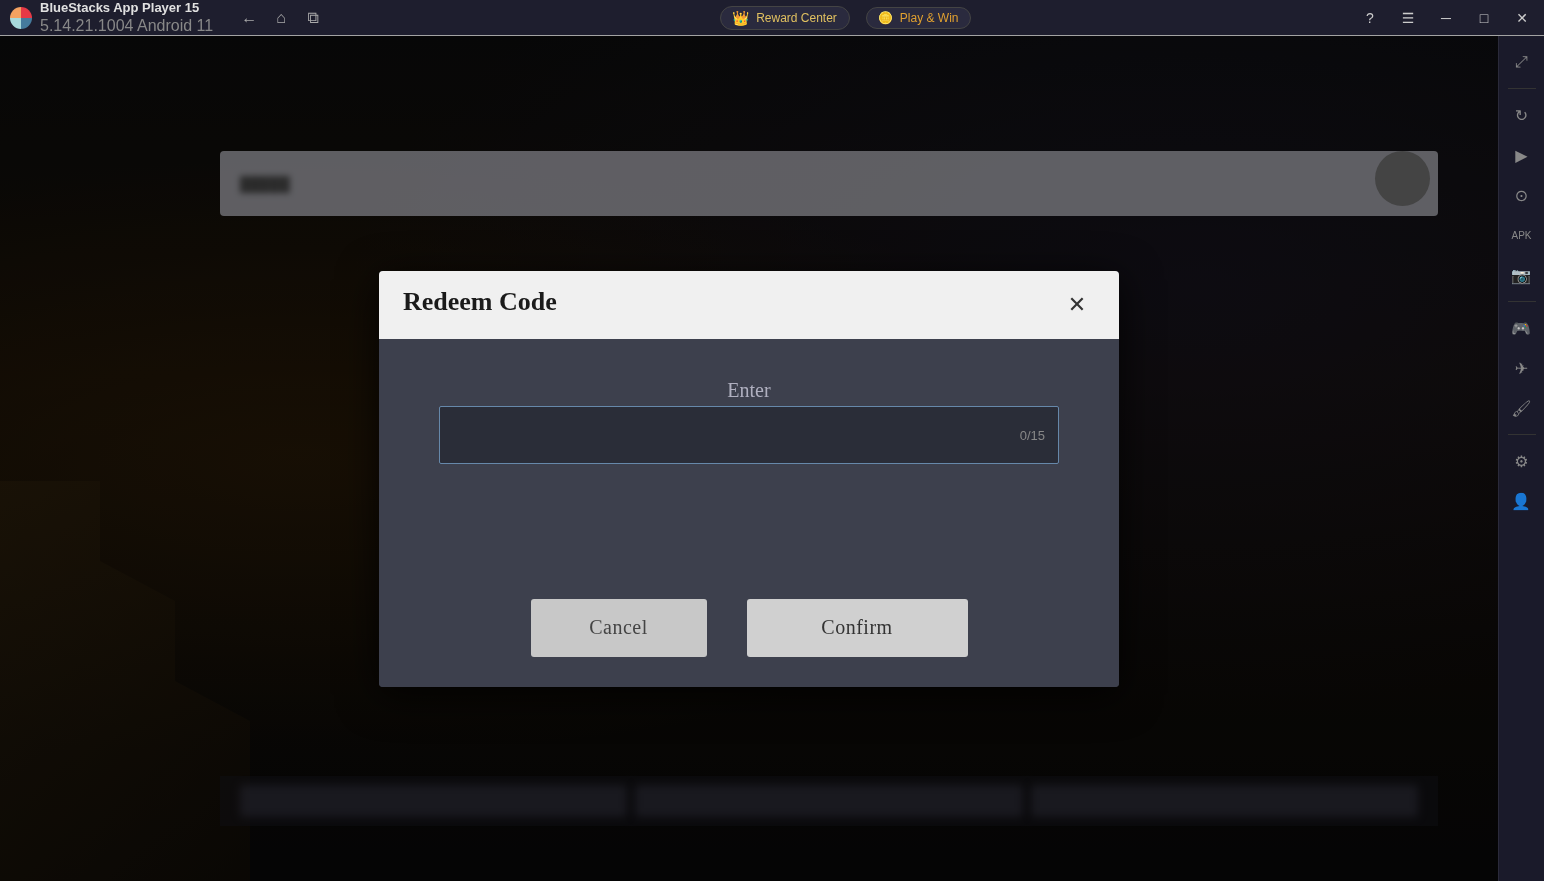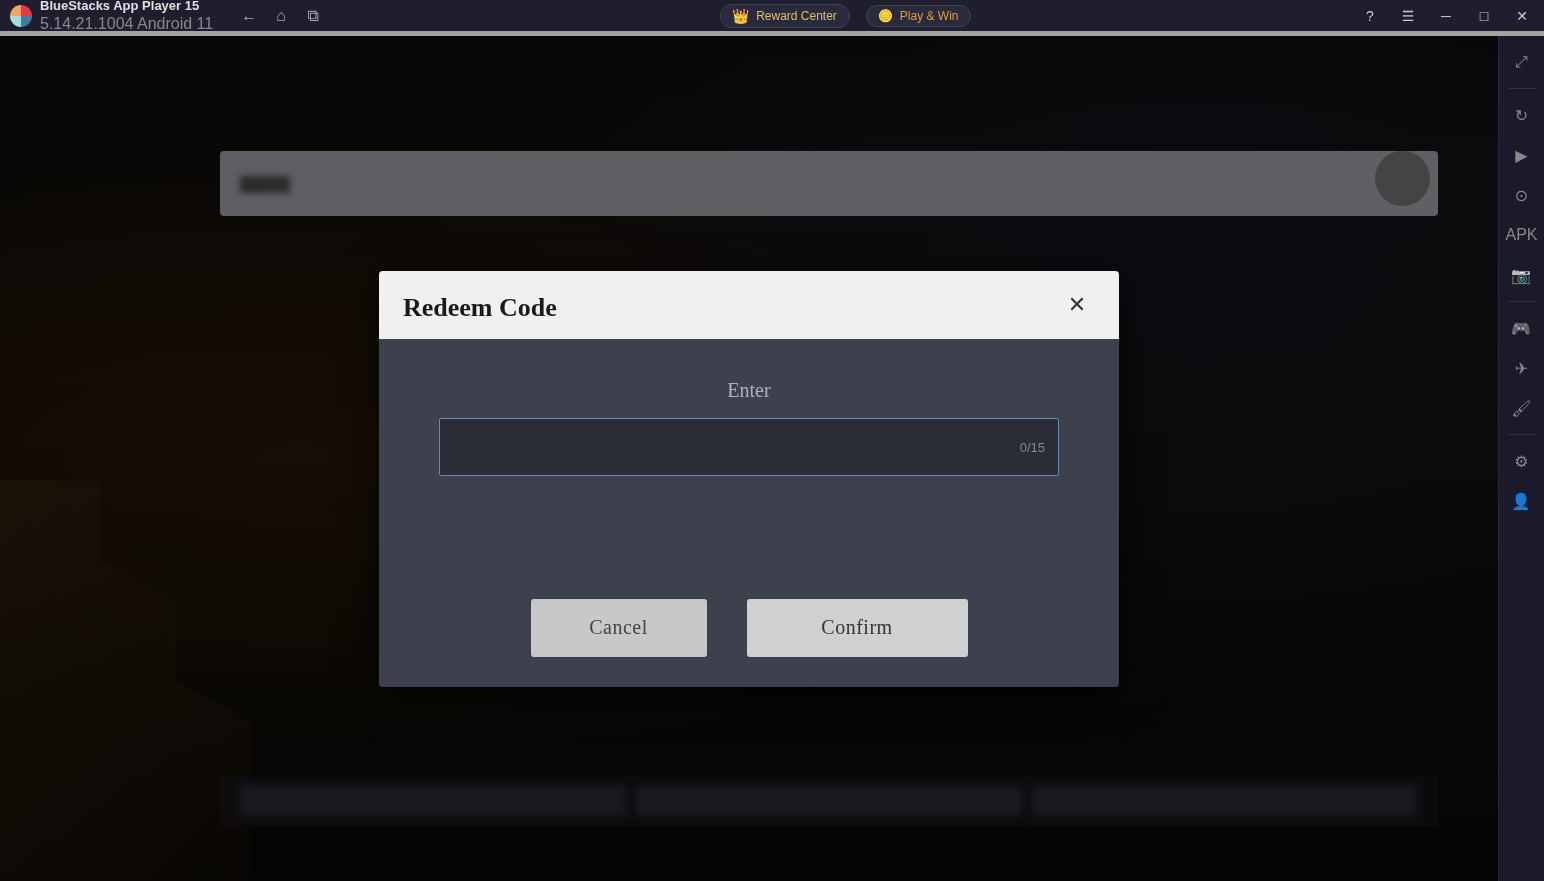--- a/index.html
+++ b/index.html
@@ -25,21 +25,21 @@
     .titlebar {
       position: absolute;
       top: 0;
       left: 0;
       right: 0;
       height: 36px;
       background: #1e1e2e;
       display: flex;
       align-items: center;
       z-index: 100;
-      border-bottom: 5px solid #a3a3a3;
+      border-bottom: 1px solid #a3a3a3;
     }
 
     .titlebar-logo {
       display: flex;
       align-items: center;
       padding: 0 10px;
       gap: 8px;
     }
 
     .titlebar-logo-icon {
@@ -218,21 +218,21 @@
       overflow: hidden;
       box-shadow: 0 8px 40px rgba(0,0,0,0.8);
       position: relative;
       top: 20px;
     }
 
     .dialog-header {
       background: #f0f0f0;
       padding: 16px 24px;
       display: flex;
-      align-items: flex-end;
+      align-items: flex-start;
       justify-content: space-between;
     }
 
     .dialog-title {
       font-size: 26px;
       font-weight: 700;
       color: #1a1a1a;
       font-family: Georgia, 'Times New Roman', serif;
     }
 
@@ -246,21 +246,21 @@
       color: #333;
       font-size: 22px;
       border-radius: 4px;
     }
 
     .dialog-body {
       padding: 40px 60px 30px;
       display: flex;
       flex-direction: column;
       align-items: center;
-      gap: 16px;
+      gap: 4px;
       background: #3d404d;
       min-height: 240px;
     }
 
     .dialog-label {
       color: #b0b0c0;
       font-size: 20px;
       font-family: Georgia, serif;
     }
 
@@ -423,21 +423,21 @@
     </div>
   </div>
 </div>
 
 <div class="right-sidebar">
   <div class="sidebar-icon">⤢</div>
   <div class="sidebar-divider"></div>
   <div class="sidebar-icon">↻</div>
   <div class="sidebar-icon">▶</div>
   <div class="sidebar-icon">⊙</div>
-  <div class="sidebar-icon" style="font-size:16px;">APK</div>
+  <div class="sidebar-icon" style="font-size:10px;">APK</div>
   <div class="sidebar-icon">📷</div>
   <div class="sidebar-divider"></div>
   <div class="sidebar-icon">🎮</div>
   <div class="sidebar-icon">✈</div>
   <div class="sidebar-icon">🖌</div>
   <div class="sidebar-divider"></div>
   <div class="sidebar-icon">⚙</div>
   <div class="sidebar-icon">👤</div>
 </div>
 

